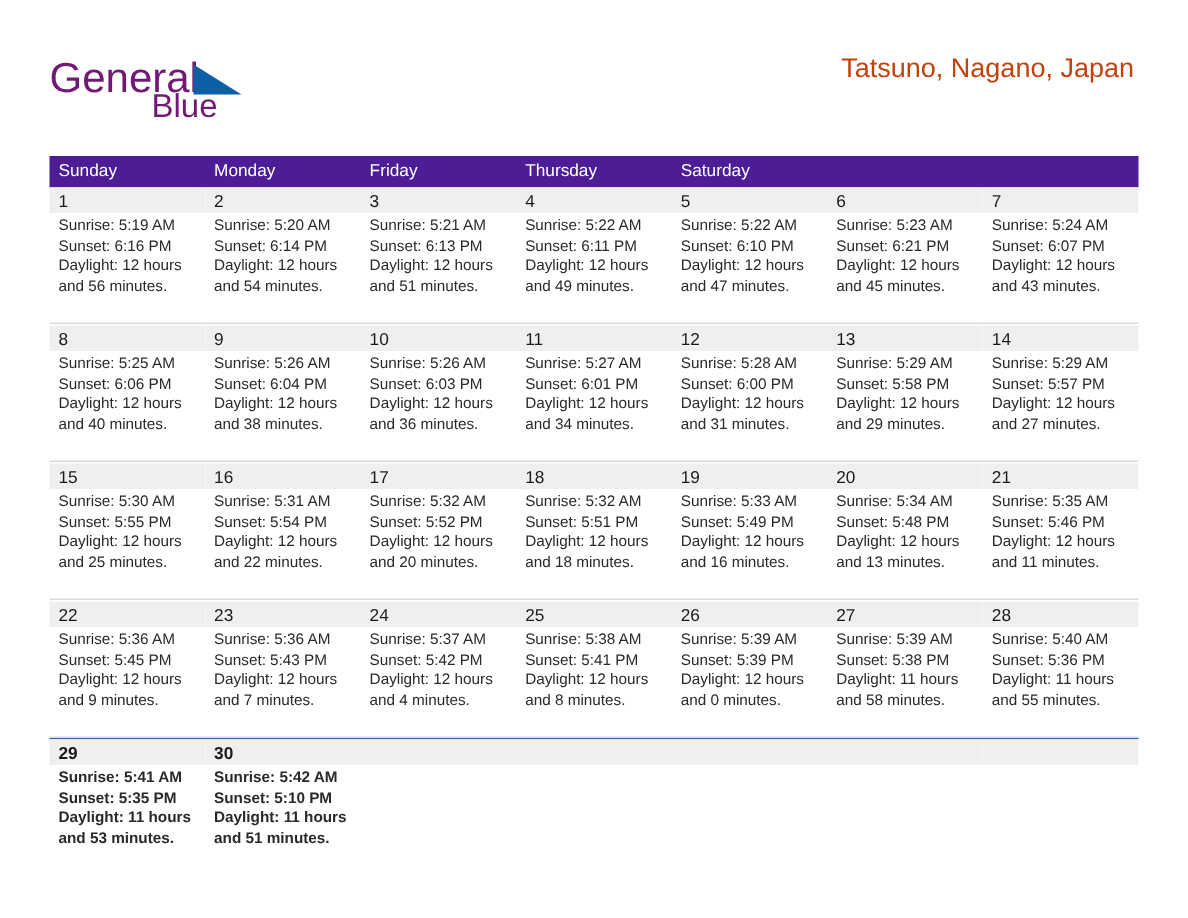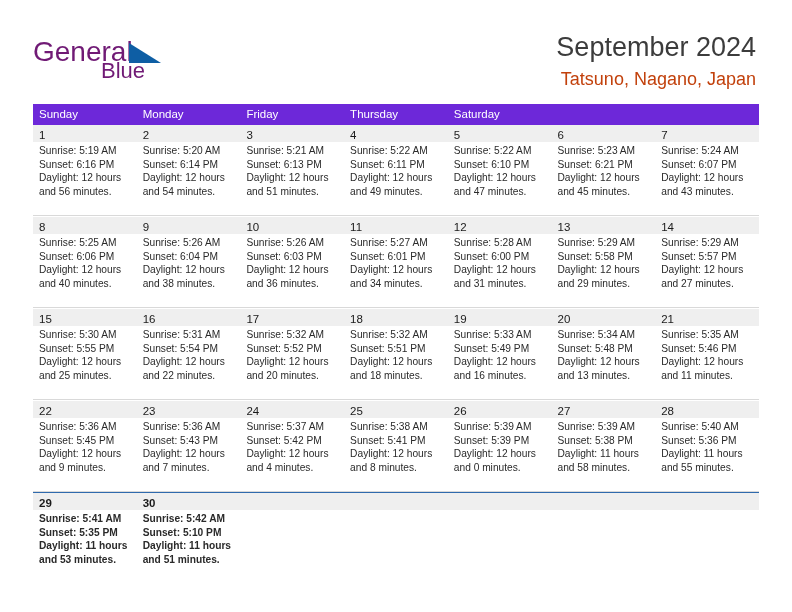--- a/index.html
+++ b/index.html
@@ -89,21 +89,21 @@
   .calendar {
     position: absolute;
     left: 33px;
     top: 104px;
     width: 726px;
   }
   .dow-row {
     display: flex;
     width: 726px;
     height: 21px;
-    background: #6d28d9;
+    background: #4c1d95;
   }
   .dow-cell {
     flex: 0 0 103.71px;
     width: 103.71px;
     box-sizing: border-box;
     padding-left: 6px;
     color: #ffffff;
     font-size: 11.5px;
     line-height: 21px;
     white-space: nowrap;
@@ -166,21 +166,20 @@
 
   <div class="header">
 
     <div class="brand">
       <span class="brand-general">General</span>
       <span class="brand-triangle"></span>
       <span class="brand-blue">Blue</span>
     </div>
 
     <div class="title-block">
-      <div class="cal-title">September 2024</div>
       <div class="cal-subtitle">Tatsuno, Nagano, Japan</div>
     </div>
 
   </div>
 
   <div class="calendar">
 
     <div class="dow-row">
       <div class="dow-cell">Sunday</div>
       <div class="dow-cell">Monday</div>

